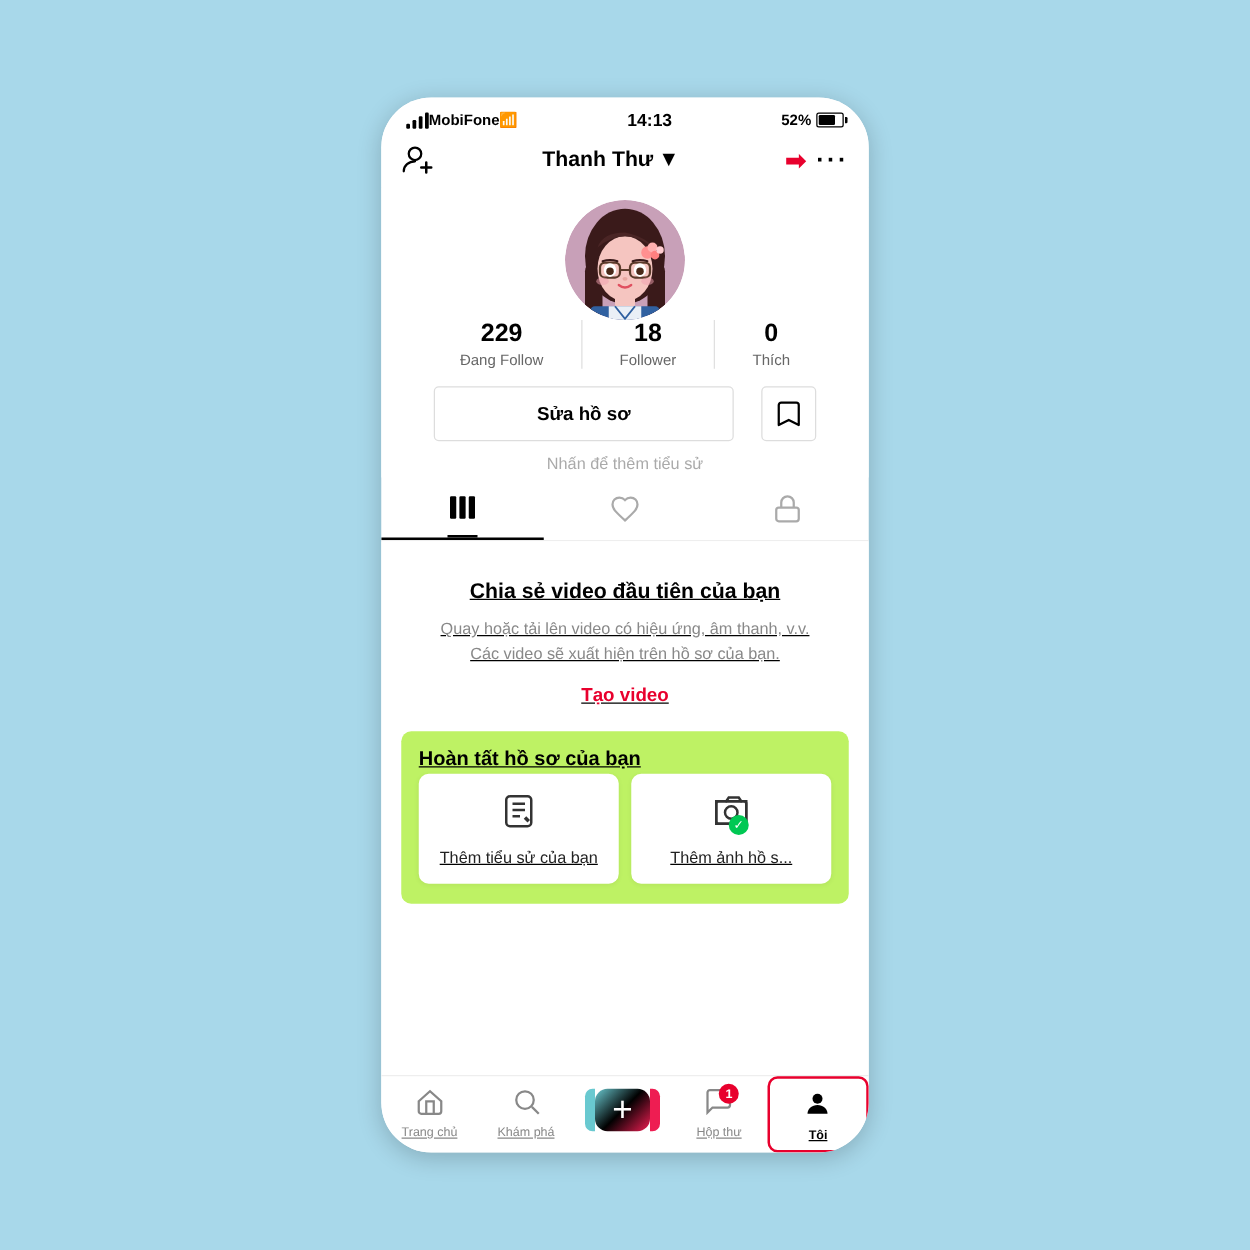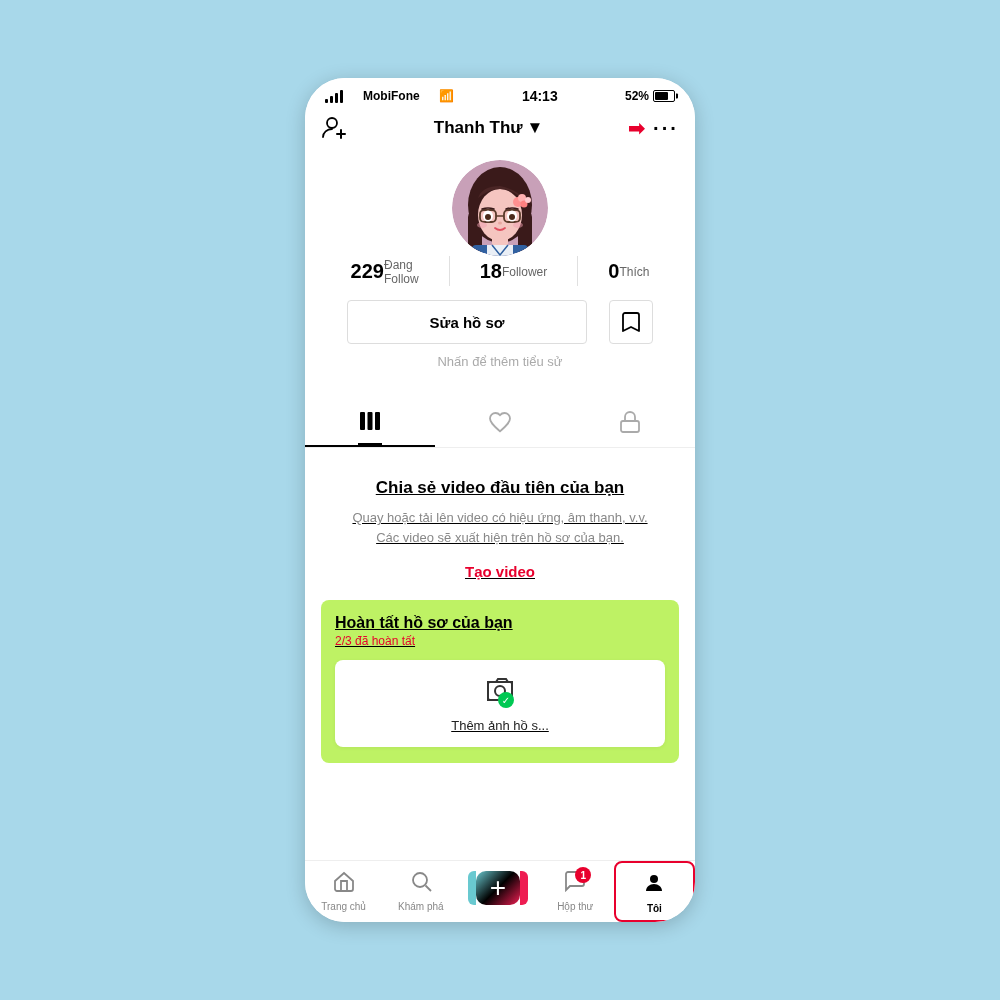--- a/index.html
+++ b/index.html
@@ -27,21 +27,21 @@
     .status-bar {
       display: flex;
       justify-content: space-between;
       align-items: center;
       padding: 10px 20px 4px;
       font-size: 12px;
       font-weight: 600;
       background: #fff;
       flex-shrink: 0;
     }
-    .status-left { display: flex; align-items: center; gap: 20px; }
+    .status-left { display: flex; align-items: center; gap: 0; }
     .status-center { font-size: 14px; font-weight: 600; }
     .status-right { display: flex; align-items: center; gap: 4px; }
     .signal-bars { display: flex; align-items: flex-end; gap: 2px; }
     .signal-bars span {
       background: #000;
       width: 3px;
       border-radius: 1px;
     }
     .battery-icon {
       width: 22px; height: 12px;
@@ -128,21 +128,21 @@
     
     .stats-row {
       display: flex;
       justify-content: center;
       gap: 0;
       width: 100%;
       margin-bottom: 14px;
     }
     .stat-item {
       display: flex;
-      flex-direction: row;
+      flex-direction: column;
       align-items: center;
       padding: 0 30px;
       border-right: 1px solid #e0e0e0;
     }
     .stat-item:last-child { border-right: none; }
     .stat-number {
       font-size: 20px;
       font-weight: 700;
       color: #000;
     }
@@ -179,21 +179,21 @@
       border-radius: 4px;
       display: flex;
       align-items: center;
       justify-content: center;
       cursor: pointer;
       font-size: 18px;
     }
     .bio-hint {
       font-size: 13px;
       color: #aaa;
-      margin-bottom: 28px;
+      margin-bottom: 4px;
     }
     
     .tabs-row {
       display: flex;
       border-bottom: 1px solid #eee;
       width: 100%;
       justify-content: space-around;
       flex-shrink: 0;
     }
     .tab-item {
@@ -310,21 +310,21 @@
       align-items: center;
       padding: 8px 0 6px;
       cursor: pointer;
       font-size: 10px;
       color: #888;
       gap: 2px;
       position: relative;
     }
     .nav-item.active { color: #000; }
     .nav-item-icon { font-size: 22px; }
-    .nav-item-label { font-size: 10px; }
+    .nav-item-label { font-size: 10px; text-decoration: underline; }
     .plus-btn {
       width: 44px; height: 34px;
       background: linear-gradient(135deg, #69c9d0, #010101 50%, #ee1d52);
       border-radius: 10px;
       display: flex;
       align-items: center;
       justify-content: center;
       color: #fff;
       font-size: 24px;
       font-weight: 300;
@@ -527,22 +527,31 @@
 
   <div class="content-area">
     <div class="empty-state">
       <h2 class="empty-title">Chia sẻ video đầu tiên của bạn</h2>
       <p class="empty-desc">Quay hoặc tải lên video có hiệu ứng, âm thanh, v.v. Các video sẽ xuất hiện trên hồ sơ của bạn.</p>
       <span class="create-video-btn">Tạo video</span>
     </div>
 
     <div class="complete-profile">
       <div class="complete-title">Hoàn tất hồ sơ của bạn</div>
-      <div class="complete-subtitle">2/3 đã hoàn tất</div>
       <div class="complete-cards">
+        <div class="complete-card">
+          <div class="card-icon-wrap">
+            <svg width="32" height="32" viewBox="0 0 32 32" fill="none" stroke="#333" stroke-width="2">
+              <rect x="6" y="4" width="20" height="24" rx="3"></rect>
+              <path d="M11 10h10M11 15h10M11 20h6"></path>
+              <path d="M20 22l2-2 3 3-2 2z" fill="#333" stroke="none"></path>
+            </svg>
+          </div>
+          <span class="complete-card-label">Thêm tiểu sử của bạn</span>
+        </div>
         <div class="complete-card">
           <div class="card-icon-wrap">
             <svg width="32" height="32" viewBox="0 0 32 32" fill="none" stroke="#333" stroke-width="2">
               <path d="M4 8h24v18H4z" rx="2" ry="2"></path>
               <rect x="4" y="8" width="24" height="18" rx="2"></rect>
               <circle cx="16" cy="17" r="5"></circle>
               <path d="M12 8l2-3h8l2 3" stroke-linecap="round"></path>
             </svg>
             <div class="check-badge">✓</div>
           </div>

